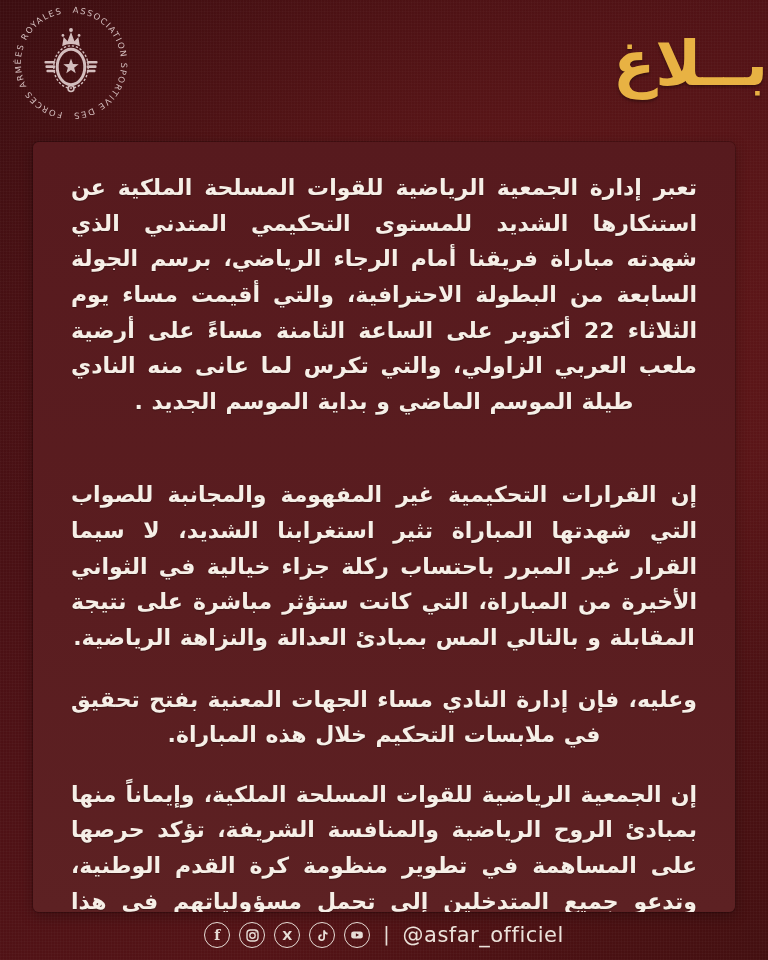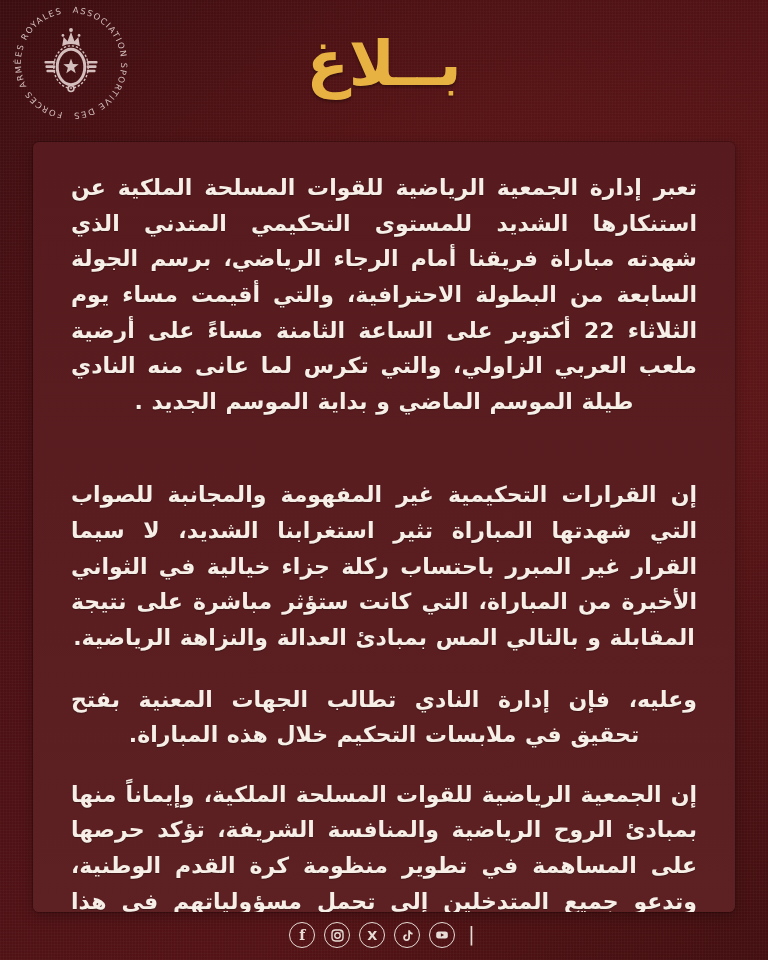--- a/index.html
+++ b/index.html
@@ -21,21 +21,20 @@
   .logo {
     position: absolute;
     top: 4px; left: 12px;
     width: 118px; height: 118px;
   }
 
   .title {
     position: absolute;
     top: 16px; left: 0;
     width: 100%;
-    text-align: center;
     direction: rtl;
     color: #e8b243;
     font-size: 62px;
     font-weight: bold;
     line-height: 96px;
     letter-spacing: 2px;
     text-shadow: 0 2px 3px rgba(0,0,0,0.35);
   }
 
   .panel {
@@ -137,21 +136,21 @@
     <rect x="76" y="62.4" width="10" height="2.6" rx="1"></rect>
     <rect x="76" y="66.8" width="9" height="2.6" rx="1"></rect>
   </g>
 </svg>
 
 <div class="title">بــلاغ</div>
 
 <div class="panel">
   <p class="p1">تعبر إدارة الجمعية الرياضية للقوات المسلحة الملكية عن استنكارها الشديد للمستوى التحكيمي المتدني الذي شهدته مباراة فريقنا أمام الرجاء الرياضي، برسم الجولة السابعة من البطولة الاحترافية، والتي أقيمت مساء يوم الثلاثاء 22 أكتوبر على الساعة الثامنة مساءً على أرضية ملعب العربي الزاولي، والتي تكرس لما عانى منه النادي طيلة الموسم الماضي و بداية الموسم الجديد .</p>
   <p class="p2">إن القرارات التحكيمية غير المفهومة والمجانبة للصواب التي شهدتها المباراة تثير استغرابنا الشديد، لا سيما القرار غير المبرر باحتساب ركلة جزاء خيالية في الثواني الأخيرة من المباراة، التي كانت ستؤثر مباشرة على نتيجة المقابلة و بالتالي المس بمبادئ العدالة والنزاهة الرياضية.</p>
-  <p class="p3">وعليه، فإن إدارة النادي تطالب الجهات المعنية بفتح تحقيق في ملابسات التحكيم خلال هذه المباراة.</p>
+  <p class="p3">وعليه، فإن إدارة النادي مساء الجهات المعنية بفتح تحقيق في ملابسات التحكيم خلال هذه المباراة.</p>
   <p class="p4">إن الجمعية الرياضية للقوات المسلحة الملكية، وإيماناً منها بمبادئ الروح الرياضية والمنافسة الشريفة، تؤكد حرصها على المساهمة في تطوير منظومة كرة القدم الوطنية، وتدعو جميع المتدخلين إلى تحمل مسؤولياتهم في هذا الإطار.</p>
 </div>
 
 <div class="footer">
   <span class="soc" style="font-family:'DejaVu Serif',serif;">f</span>
   <span class="soc">
     <svg width="13" height="13" viewBox="0 0 13 13" fill="none" stroke="#e7ddd6" stroke-width="1.4">
       <rect x="1" y="1" width="11" height="11" rx="3.4"></rect>
       <circle cx="6.5" cy="6.5" r="2.7"></circle>
       <circle cx="10" cy="3" r="0.7" fill="#e7ddd6" stroke="none"></circle>
@@ -163,13 +162,14 @@
       <path d="M7.2,1.2 h1.8 c0.2,1.5 1.1,2.4 2.6,2.6 v1.8 c-1,0 -1.9,-0.3 -2.6,-0.9 v3.9 a3.4,3.4 0 1 1 -3.4,-3.4 v1.9 a1.6,1.6 0 1 0 1.6,1.6 Z"></path>
     </svg>
   </span>
   <span class="soc">
     <svg width="14" height="14" viewBox="0 0 14 14">
       <rect x="1.2" y="3.4" width="11.6" height="7.2" rx="2.4" fill="#e7ddd6"></rect>
       <path d="M5.9,5.3 L9.1,7 L5.9,8.7 Z" fill="#4a1014"></path>
     </svg>
   </span>
   <span class="sep">|</span>
+  <span class="handle">@asfar_officiel</span>
 </div>
 
 </body></html>

